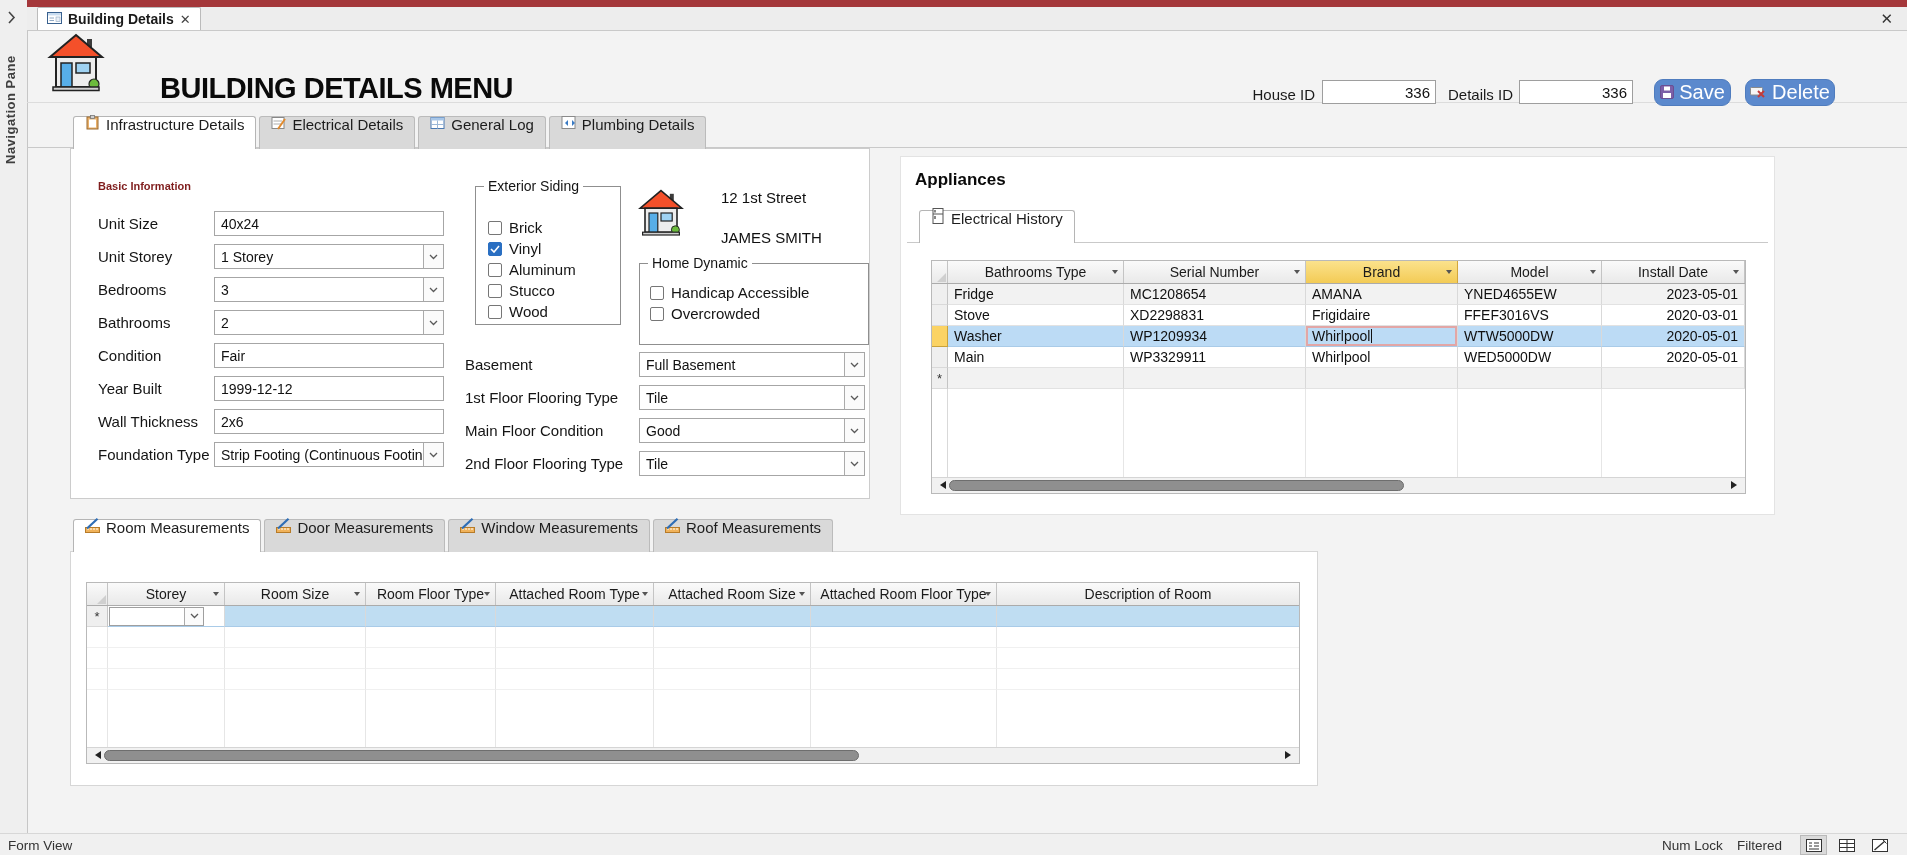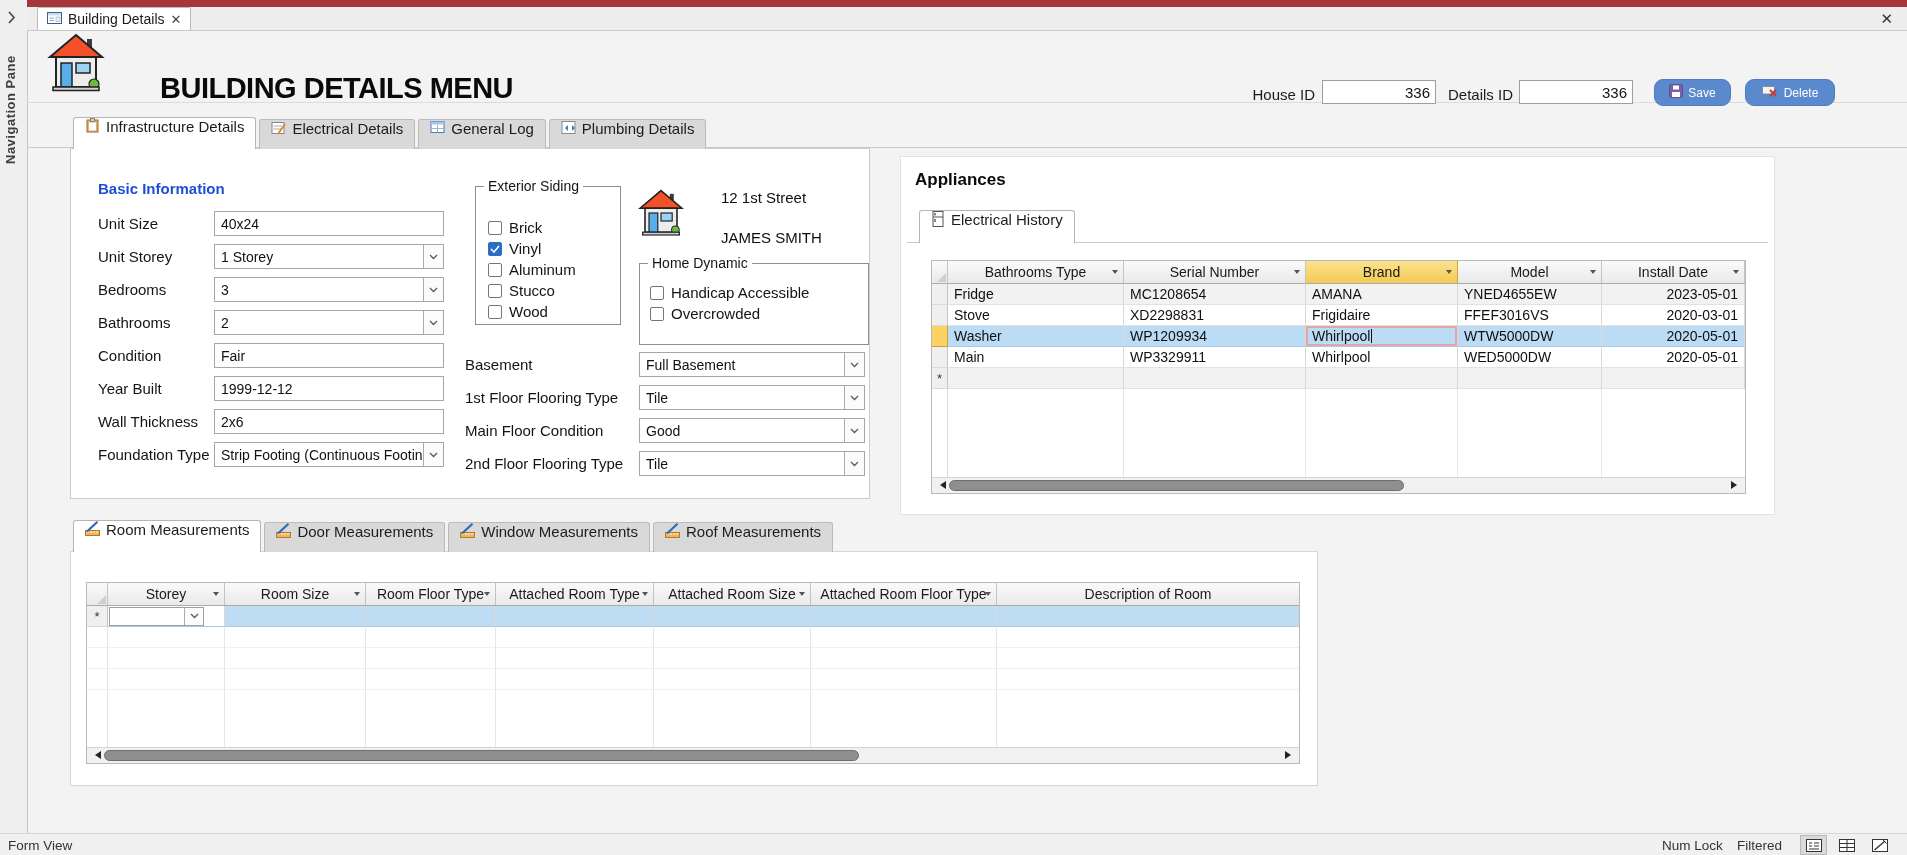--- a/index.html
+++ b/index.html
@@ -11,48 +11,48 @@
   .nav-strip{position:absolute;left:0;top:0;width:27px;height:833px;background:#EFEFEF;border-right:1px solid #C6C6C6}
   .nav-chevron{position:absolute;left:7px;top:10px;cursor:pointer}
   .nav-label{position:absolute;left:3px;top:34px;height:130px;display:flex;align-items:flex-start;
              writing-mode:vertical-rl;transform:rotate(180deg);font-size:13px;font-weight:700;color:#3F3F3F;letter-spacing:.5px}
 
   
   .red-strip{position:absolute;left:27px;top:0;right:0;height:7px;background:#A4373A}
   .tab-row{position:absolute;left:27px;top:7px;right:0;height:23px;background:#EDEDED;border-bottom:1px solid #C9C9C9}
   .doc-tab{position:absolute;left:10px;top:0;height:22px;background:#fff;border:1px solid #BBB;border-bottom:none;
            border-radius:2px 2px 0 0;display:flex;align-items:center;gap:6px;padding:0 9px;cursor:pointer}
-  .doc-tab .t{font-size:14px;font-weight:400;color:#1A1A1A}
+  .doc-tab .t{font-size:14px;font-weight:700;color:#1A1A1A}
   .xglyph{font-size:13px;color:#444;line-height:1;cursor:pointer}
   .win-close{position:absolute;right:14px;top:3px;font-size:15px;color:#333;cursor:pointer}
 
   
   .header{position:absolute;left:27px;top:30px;right:0;height:72px;border-bottom:1px solid #DCDCDC}
   .big-title{position:absolute;left:133px;top:42px;font-size:29px;font-weight:700;letter-spacing:-.5px;color:#0A0A0A}
   .hid-label{position:absolute;top:56px;font-size:15px;color:#1A1A1A;text-align:right}
   .hid-input{position:absolute;top:50px;height:24px;width:114px;background:#fff;border:1px solid #9E9E9E;
              font-size:15px;display:flex;align-items:center;justify-content:flex-end;padding:0 5px;box-sizing:border-box}
-  .btn{position:absolute;top:49px;height:27px;border-radius:9px;background:#5B89CD;color:#fff;font-size:12px;
+  .btn{position:absolute;top:49px;height:27px;border-radius:9px;background:#5B89CD;color:#fff;font-size:20px;
        display:flex;align-items:center;justify-content:center;gap:5px;cursor:pointer;border:1px solid #4F7CBE;box-sizing:border-box}
 
   
-  .ptab{display:inline-flex;align-items:flex-start;gap:6px;padding:0 11px;height:30px;background:#D9D9D9;
+  .ptab{display:inline-flex;align-items:flex-end;gap:6px;padding:16px 11px;height:30px;background:#D9D9D9;
         border:1px solid #BBB;border-bottom:none;border-radius:3px 3px 0 0;font-size:15px;color:#1C1C1C;
         margin-right:3px;cursor:pointer;position:relative;box-sizing:border-box}
   .ptab.active{background:#fff;height:32px;z-index:5;border-color:#B5B5B5}
   .tabline{position:absolute;height:1px;background:#C9C9C9}
 
   
   .panel{position:absolute;background:#fff}
   .infra-panel{left:70px;top:148px;width:798px;height:349px;border:1px solid #CCC}
   .appl-panel{left:900px;top:156px;width:873px;height:357px;border:1px solid #E3E3E3}
   .room-panel{left:70px;top:551px;width:1246px;height:233px;border:1px solid #D6D6D6}
 
   
-  .sec-title{position:absolute;font-size:15px;font-weight:700;color:#1d4ed8}
+  .sec-title{position:absolute;font-size:11px;font-weight:700;color:#7f1d1d}
   .frow{display:flex;align-items:center;height:33px}
   .flabel{width:116px;font-size:15px;color:#141414}
   .flabel2{width:174px;font-size:15px;color:#141414}
   .tbox{background:#fff;border:1px solid #A6A6A6;height:25px;display:flex;align-items:center;
         padding:0 6px;font-size:14px;box-sizing:border-box;white-space:nowrap;overflow:hidden}
   .sel-box{position:relative;background:#fff;border:1px solid #A6A6A6;height:25px;display:flex;align-items:center;
         padding:0 22px 0 6px;font-size:14px;box-sizing:border-box;cursor:pointer;white-space:nowrap;overflow:hidden}
   .sel-btn{position:absolute;right:0;top:0;bottom:0;width:19px;border-left:1px solid #ABABAB;background:#FBFBFB;
         display:flex;align-items:center;justify-content:center}
   .w230{width:230px}.w226{width:226px}

